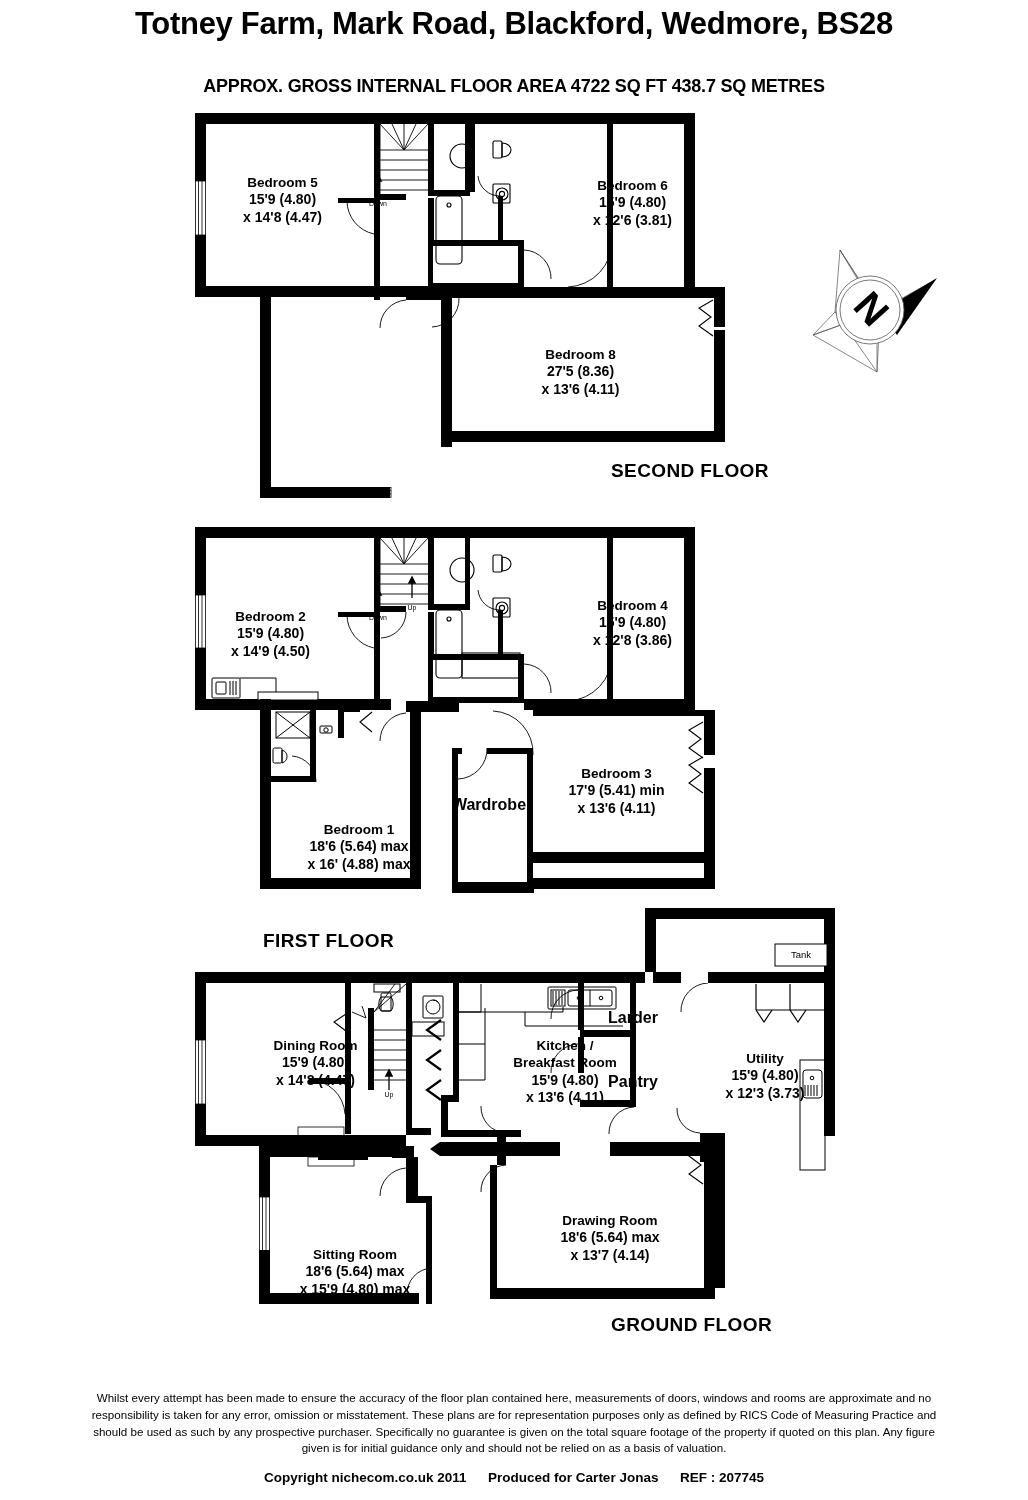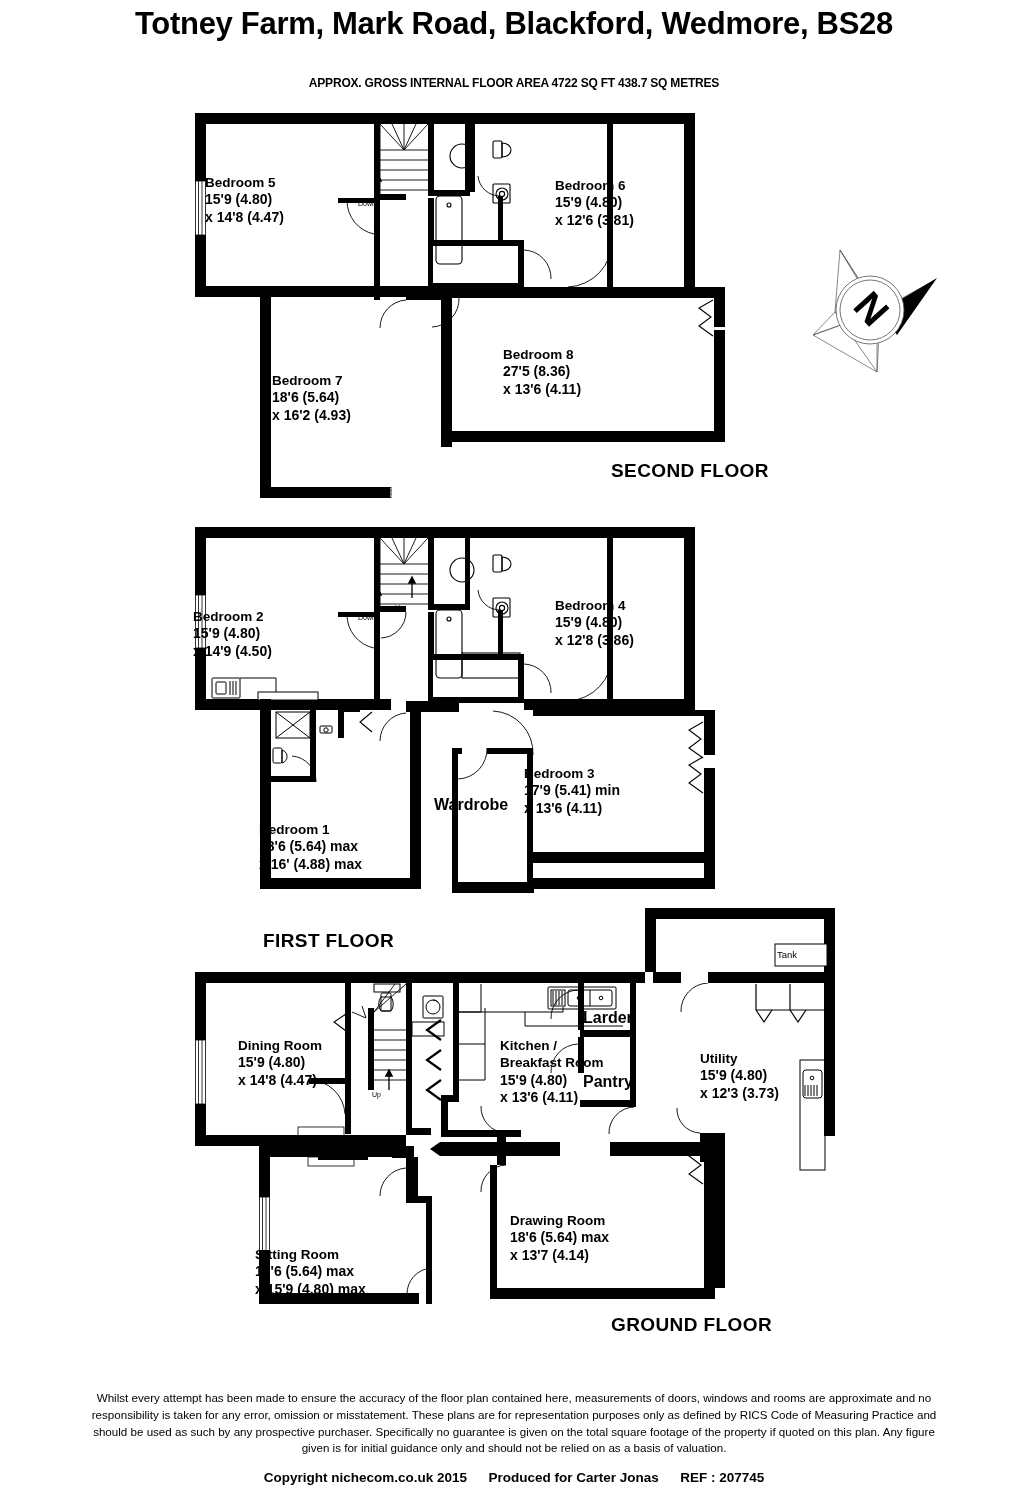--- a/index.html
+++ b/index.html
@@ -9,28 +9,28 @@
   }
   .page{position:relative;width:1028px;height:1500px;}
 
   
   .title{
     position:absolute;left:0;top:6px;width:1028px;text-align:center;
     font-size:31px;font-weight:bold;letter-spacing:-0.3px;
   }
   .subtitle{
     position:absolute;left:0;top:76px;width:1028px;text-align:center;
-    font-size:12px;font-weight:bold;letter-spacing:-0.2px;
+    font-size:18px;font-weight:bold;letter-spacing:-0.2px;
   }
 
   
   .plan{position:absolute;left:0;top:0;width:1028px;height:1500px;}
 
   
-  .rlabel{position:absolute;text-align:left;line-height:1.28;white-space:nowrap;}
+  .rlabel{position:absolute;text-align:center;line-height:1.28;white-space:nowrap;}
   .rname{font-size:13.5px;font-weight:bold;}
   .rdim{font-size:14px;font-weight:bold;}
   .small-room{font-size:16px;font-weight:bold;}
   .tanklbl{font-size:9.5px;font-weight:normal;}
   .steptxt{font-size:7px;font-weight:normal;}
 
   .floorlbl{
     position:absolute;font-size:19px;font-weight:bold;letter-spacing:0.4px;
   }
 
@@ -570,25 +570,20 @@
   <div class="rlabel" style="left:205px;top:174px;width:155px;">
     <div class="rname">Bedroom 5</div>
     <div class="rdim">15'9 (4.80)</div>
     <div class="rdim">x 14'8 (4.47)</div>
   </div>
   <div class="rlabel" style="left:555px;top:177px;width:155px;">
     <div class="rname">Bedroom 6</div>
     <div class="rdim">15'9 (4.80)</div>
     <div class="rdim">x 12'6 (3.81)</div>
   </div>
-  <div class="rlabel" style="left:272px;top:372px;width:155px;">
-    <div class="rname">Bedroom 7</div>
-    <div class="rdim">18'6 (5.64)</div>
-    <div class="rdim">x 16'2 (4.93)</div>
-  </div>
   <div class="rlabel" style="left:503px;top:346px;width:155px;">
     <div class="rname">Bedroom 8</div>
     <div class="rdim">27'5 (8.36)</div>
     <div class="rdim">x 13'6 (4.11)</div>
   </div>
   <div class="rlabel steptxt" style="left:358px;top:200px;width:40px;">Down</div>
   <div class="floorlbl" style="left:611px;top:460px;">SECOND FLOOR</div>
 
   <div class="rlabel" style="left:193px;top:588px;width:155px;margin-top:20px;">
     <div class="rname">Bedroom 2</div>
@@ -642,20 +637,20 @@
     <div class="rname">Drawing Room</div>
     <div class="rdim">18'6 (5.64) max</div>
     <div class="rdim">x 13'7 (4.14)</div>
   </div>
   <div class="rlabel tanklbl" style="left:777px;top:949px;width:48px;">Tank</div>
   <div class="rlabel steptxt" style="left:372px;top:1091px;width:34px;">Up</div>
   <div class="floorlbl" style="left:611px;top:1314px;text-align:right;">GROUND FLOOR</div>
 
   <div class="disclaimer">Whilst every attempt has been made to ensure the accuracy of the floor plan contained here, measurements of doors, windows and rooms are approximate and no responsibility is taken for any error, omission or misstatement. These plans are for representation purposes only as defined by RICS Code of Measuring Practice and should be used as such by any prospective purchaser. Specifically no guarantee is given on the total square footage of the property if quoted on this plan. Any figure given is for initial guidance only and should not be relied on as a basis of valuation.</div>
   <div class="copyright">
-    <span>Copyright nichecom.co.uk 2015</span>
+    <span>Copyright nichecom.co.uk 2011</span>
     <span class="cp-sp"></span>
     <span>Produced for Carter Jonas</span>
     <span class="cp-sp"></span>
     <span>REF : 207745</span>
   </div>
 
 </div>
 
 </body></html>

